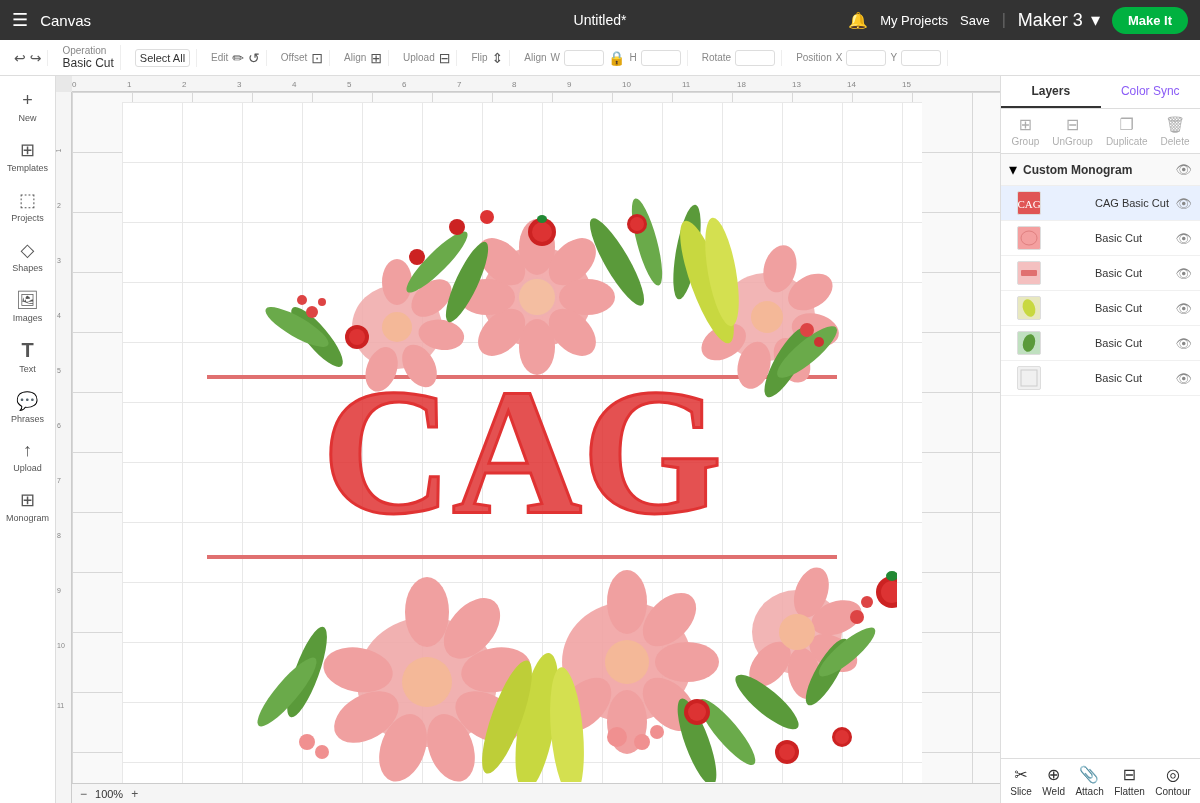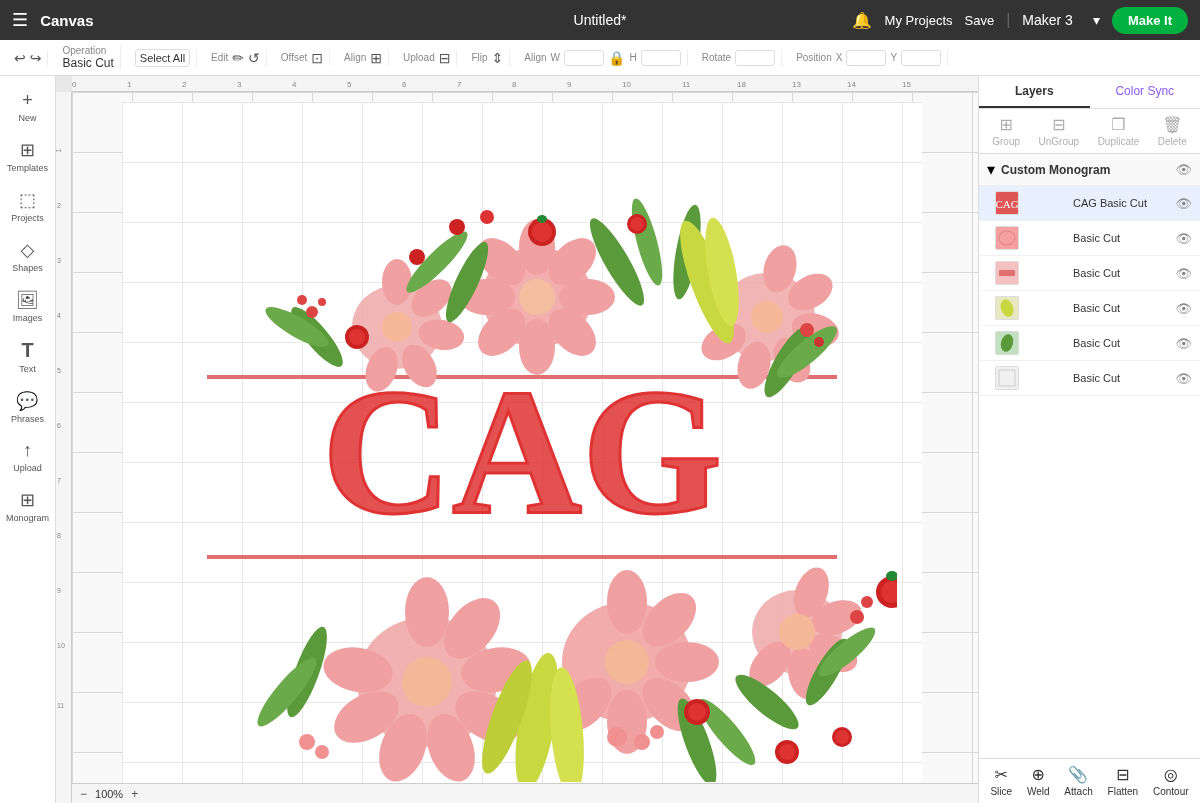--- a/index.html
+++ b/index.html
@@ -4,27 +4,27 @@
   <style>
     * { box-sizing: border-box; margin: 0; padding: 0; }
     body { font-family: -apple-system, BlinkMacSystemFont, 'Segoe UI', sans-serif; background: #f0f0f0; overflow: hidden; width: 1200px; height: 803px; }
 
     
     #topbar {
       display: flex; align-items: center; background: #333; color: #fff;
       height: 40px; padding: 0 12px; gap: 12px; position: relative; z-index: 10;
     }
     #topbar .hamburger { cursor: pointer; font-size: 18px; }
-    #topbar .app-title { font-size: 15px; font-weight: 700; margin-right: auto; }
+    #topbar .app-title { font-size: 15px; font-weight: 400; margin-right: auto; }
     #topbar .doc-title { position: absolute; left: 50%; transform: translateX(-50%); font-size: 14px; color: #fff; }
     #topbar .bell { font-size: 16px; cursor: pointer; }
     #topbar .my-projects { font-size: 13px; cursor: pointer; }
     #topbar .save-btn { font-size: 13px; cursor: pointer; }
     #topbar .divider { color: #666; }
-    #topbar .maker-select { font-size: 14px; cursor: pointer; display: flex; align-items: center; gap: 20px; text-align: right; }
+    #topbar .maker-select { font-size: 18px; cursor: pointer; display: flex; align-items: center; gap: 8px; text-align: right; }
     #topbar .make-it-btn {
       background: #00b140; color: #fff; border: none; border-radius: 20px;
       padding: 6px 16px; font-size: 13px; font-weight: 600; cursor: pointer;
     }
 
     
     #toolbar {
       display: flex; align-items: center; background: #fff; border-bottom: 1px solid #ddd;
       height: 36px; padding: 0 8px; gap: 8px;
     }
@@ -95,21 +95,21 @@
     #bottom-bar {
       position: absolute; bottom: 0; left: 16px; right: 0; height: 20px;
       background: #f5f5f5; border-top: 1px solid #ccc; display: flex; align-items: center;
       padding: 0 8px; gap: 8px; z-index: 5;
     }
     .zoom-btn { font-size: 12px; cursor: pointer; color: #555; }
     .zoom-level { font-size: 11px; color: #333; }
 
     
     #right-panel {
-      width: 222px; background: #fff; border-left: 1px solid #ddd;
+      width: 200px; background: #fff; border-left: 1px solid #ddd;
       display: flex; flex-direction: column;
     }
     #panel-tabs {
       display: flex; border-bottom: 1px solid #ddd;
     }
     .panel-tab {
       flex: 1; text-align: center; padding: 8px 4px; font-size: 12px;
       cursor: pointer; color: #8b5cf6; border-bottom: 2px solid transparent;
     }
     .panel-tab.active { color: #333; border-bottom: 2px solid #333; font-weight: 600; }

